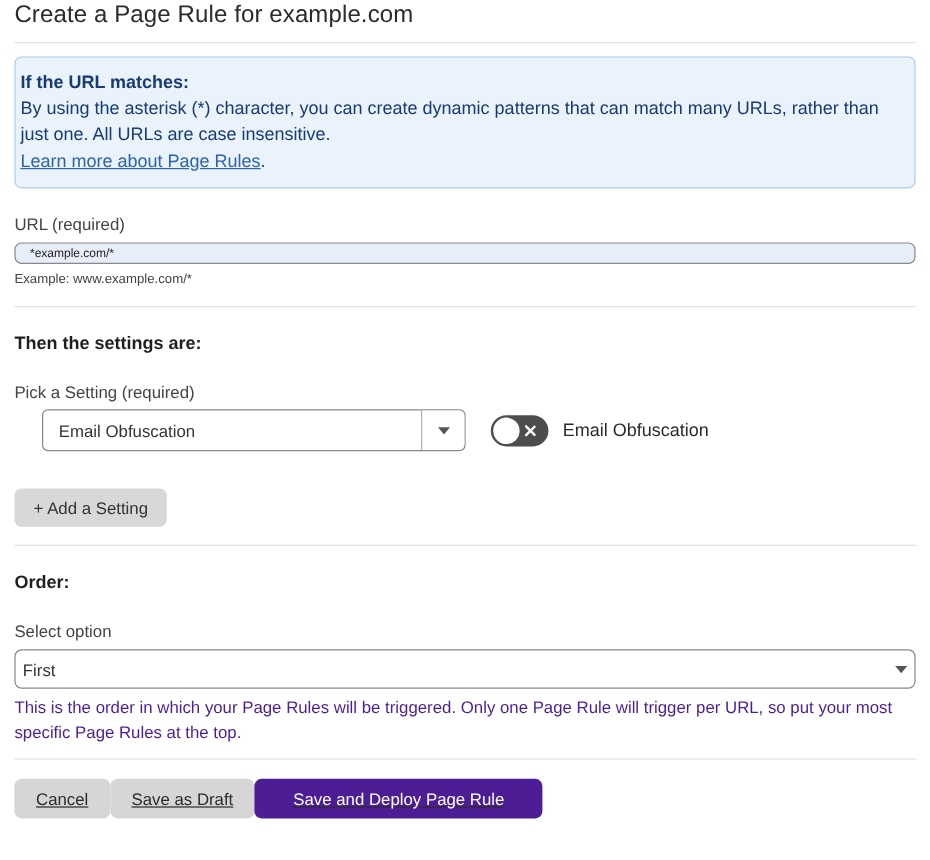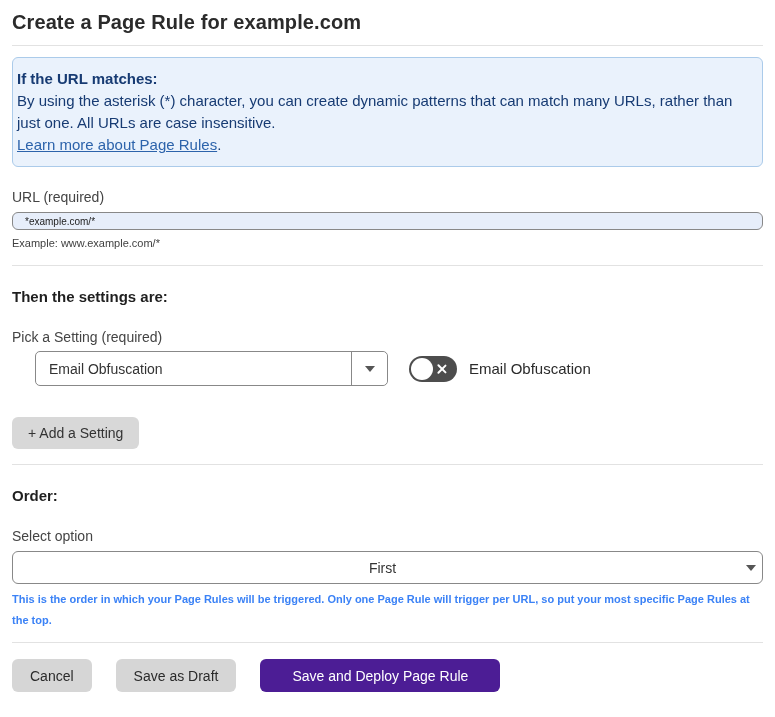--- a/index.html
+++ b/index.html
@@ -7,24 +7,24 @@
   body {
     width: 775px;
     height: 717px;
     font-family: "Liberation Sans", "DejaVu Sans", sans-serif;
     color: #2b2b2b;
     overflow: hidden;
   }
   .page { padding: 0 12px 16px 12px; }
 
   h1.page-title {
-    margin-top: 10px;
+    margin-top: 0;
     font-size: 20px;
     line-height: 24px;
-    font-weight: 700;
+    font-weight: 400;
     color: #2b2b2b;
     letter-spacing: 0.1px;
   }
   .divider {
     border: none;
     border-top: 1px solid #e2e2e2;
     height: 0;
   }
   .divider-1 { margin-top: 11px; }
   .divider-2 { margin-top: 14px; }
@@ -183,41 +183,40 @@
     margin-top: 6px;
     width: 100%;
     height: 33px;
     border: 1px solid #888888;
     border-radius: 6px;
     background: #ffffff;
     display: flex;
     align-items: center;
     padding: 0 6px;
     cursor: pointer;
-    text-align: center;
   }
   .order-select-value {
     flex: 1;
     font-size: 14px;
     color: #333333;
   }
   .help-text {
     margin-top: 5px;
-    font-size: 11px;
+    font-size: 14px;
     line-height: 21px;
-    color: #3b82f6;
+    color: #4c1d95;
     max-width: 745px;
-    font-weight: bold;
   }
 
   .footer-actions {
     margin-top: 16px;
     display: flex;
     align-items: center;
-    gap: 24px;
+    gap: 0;
+    text-decoration: underline;
   }
   .btn {
     height: 33px;
     padding: 0 18px;
     border: none;
     border-radius: 6px;
     font-family: "Liberation Sans", "DejaVu Sans", sans-serif;
     font-size: 14px;
     cursor: pointer;
   }

